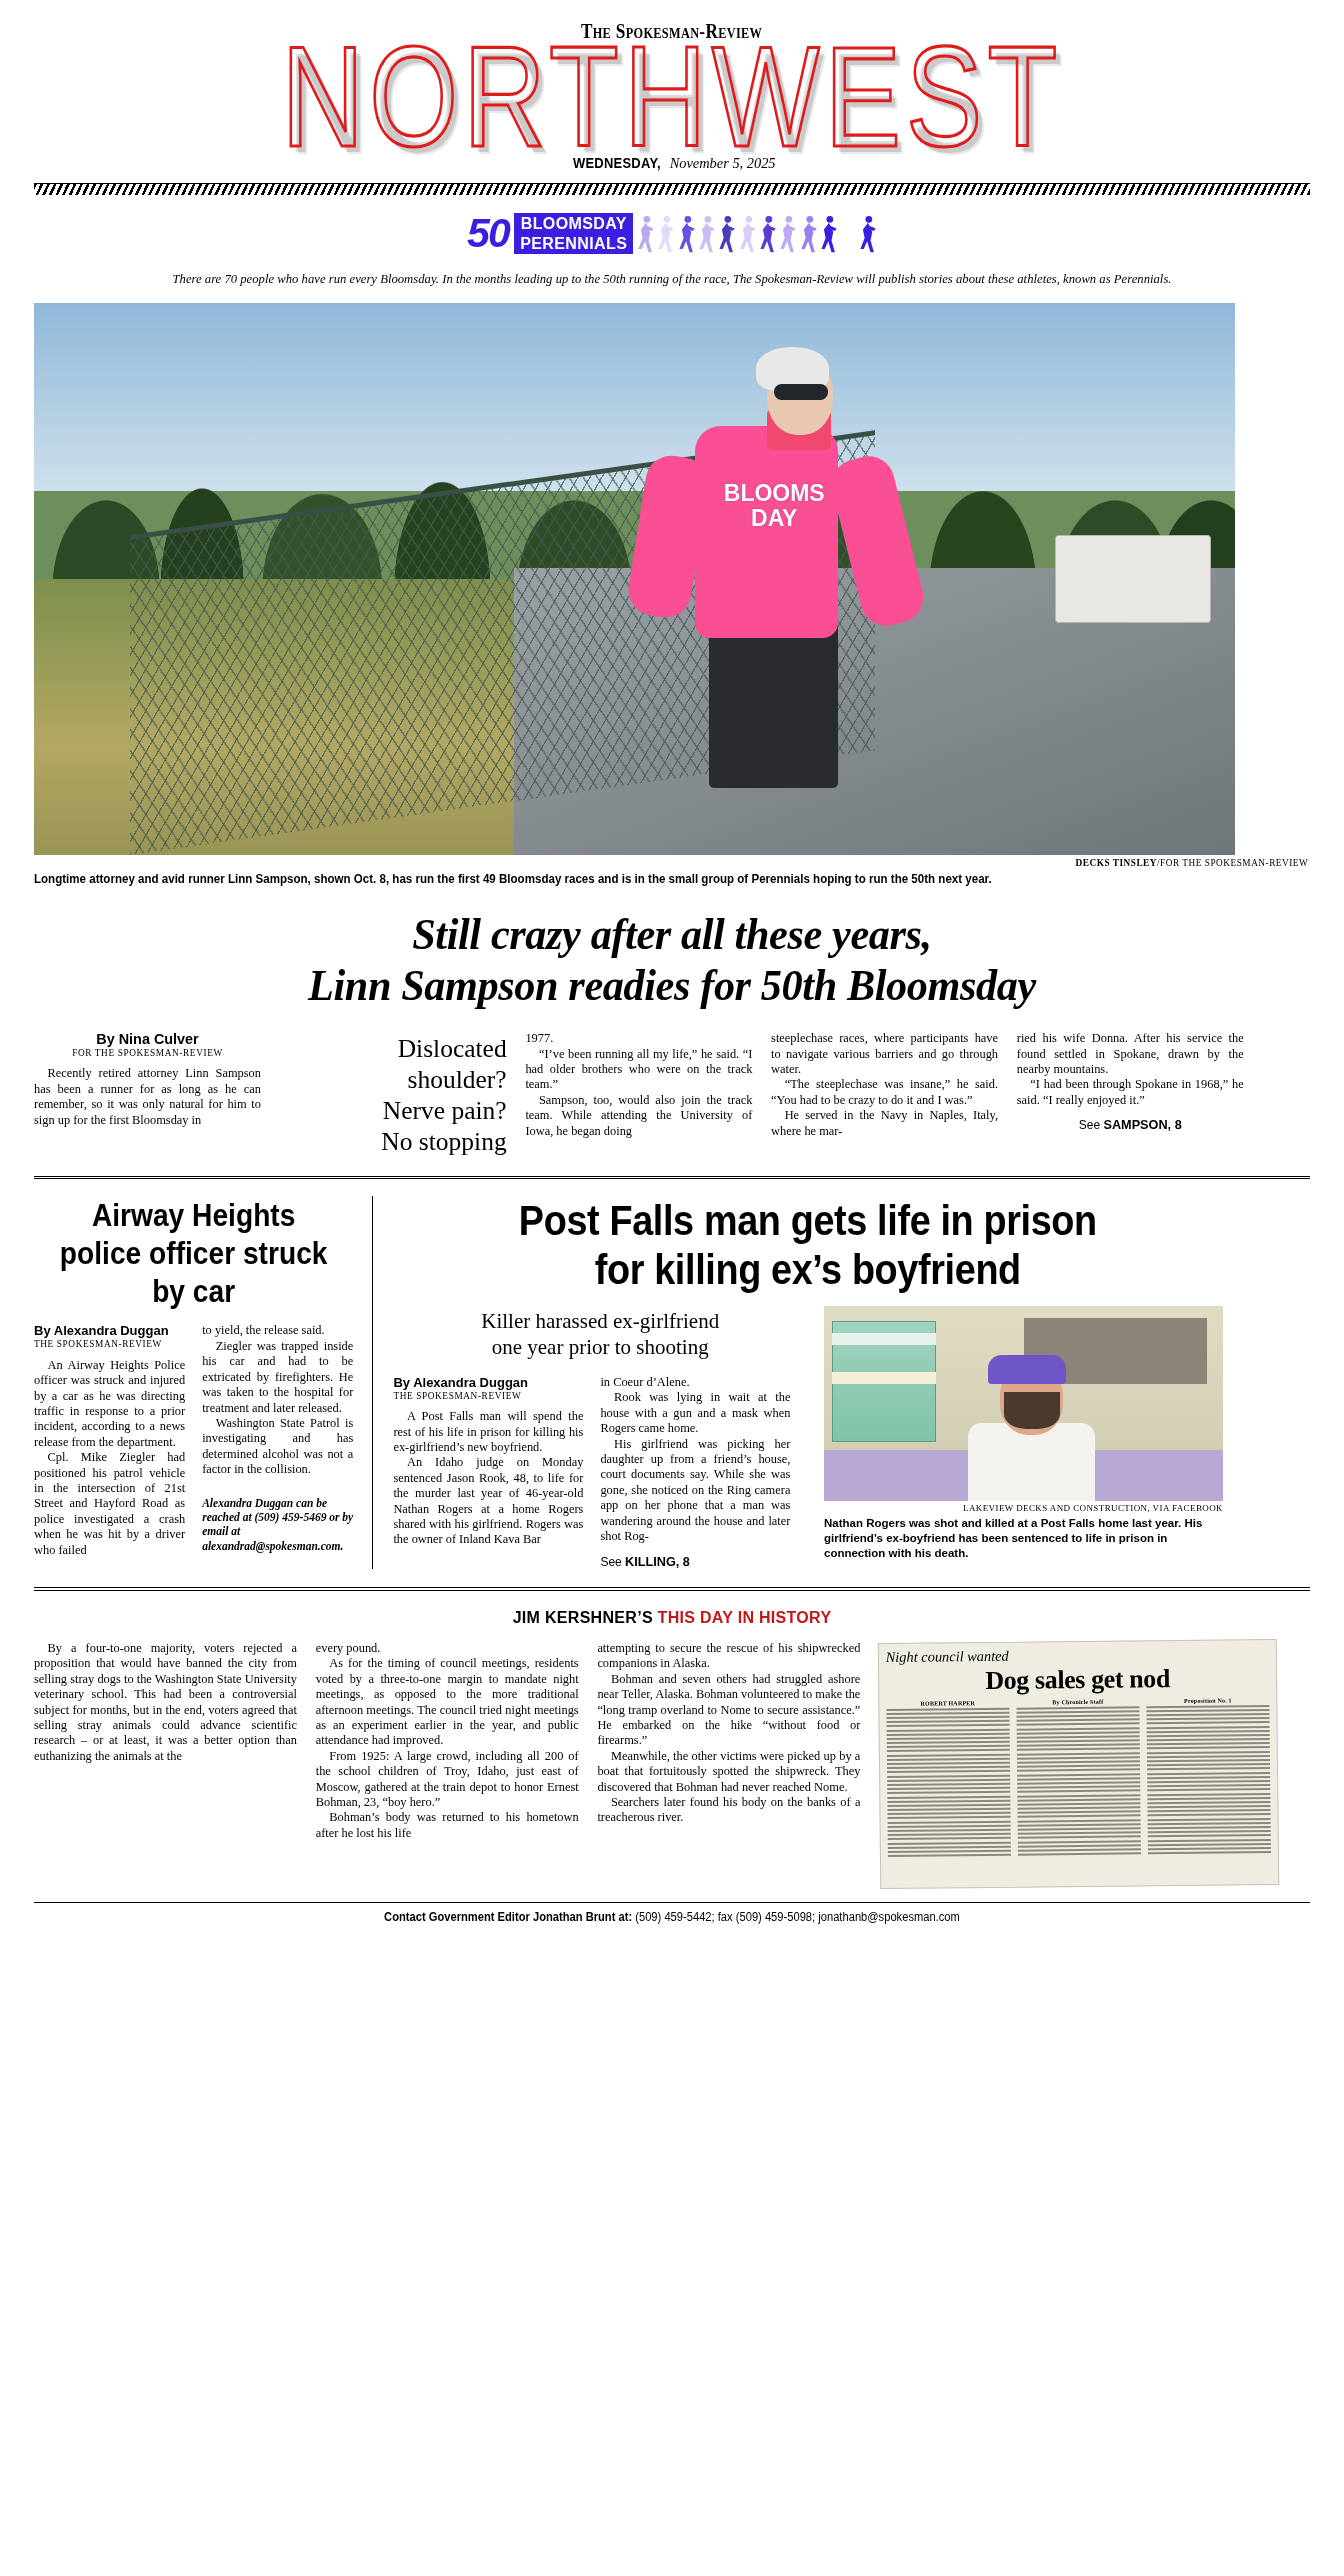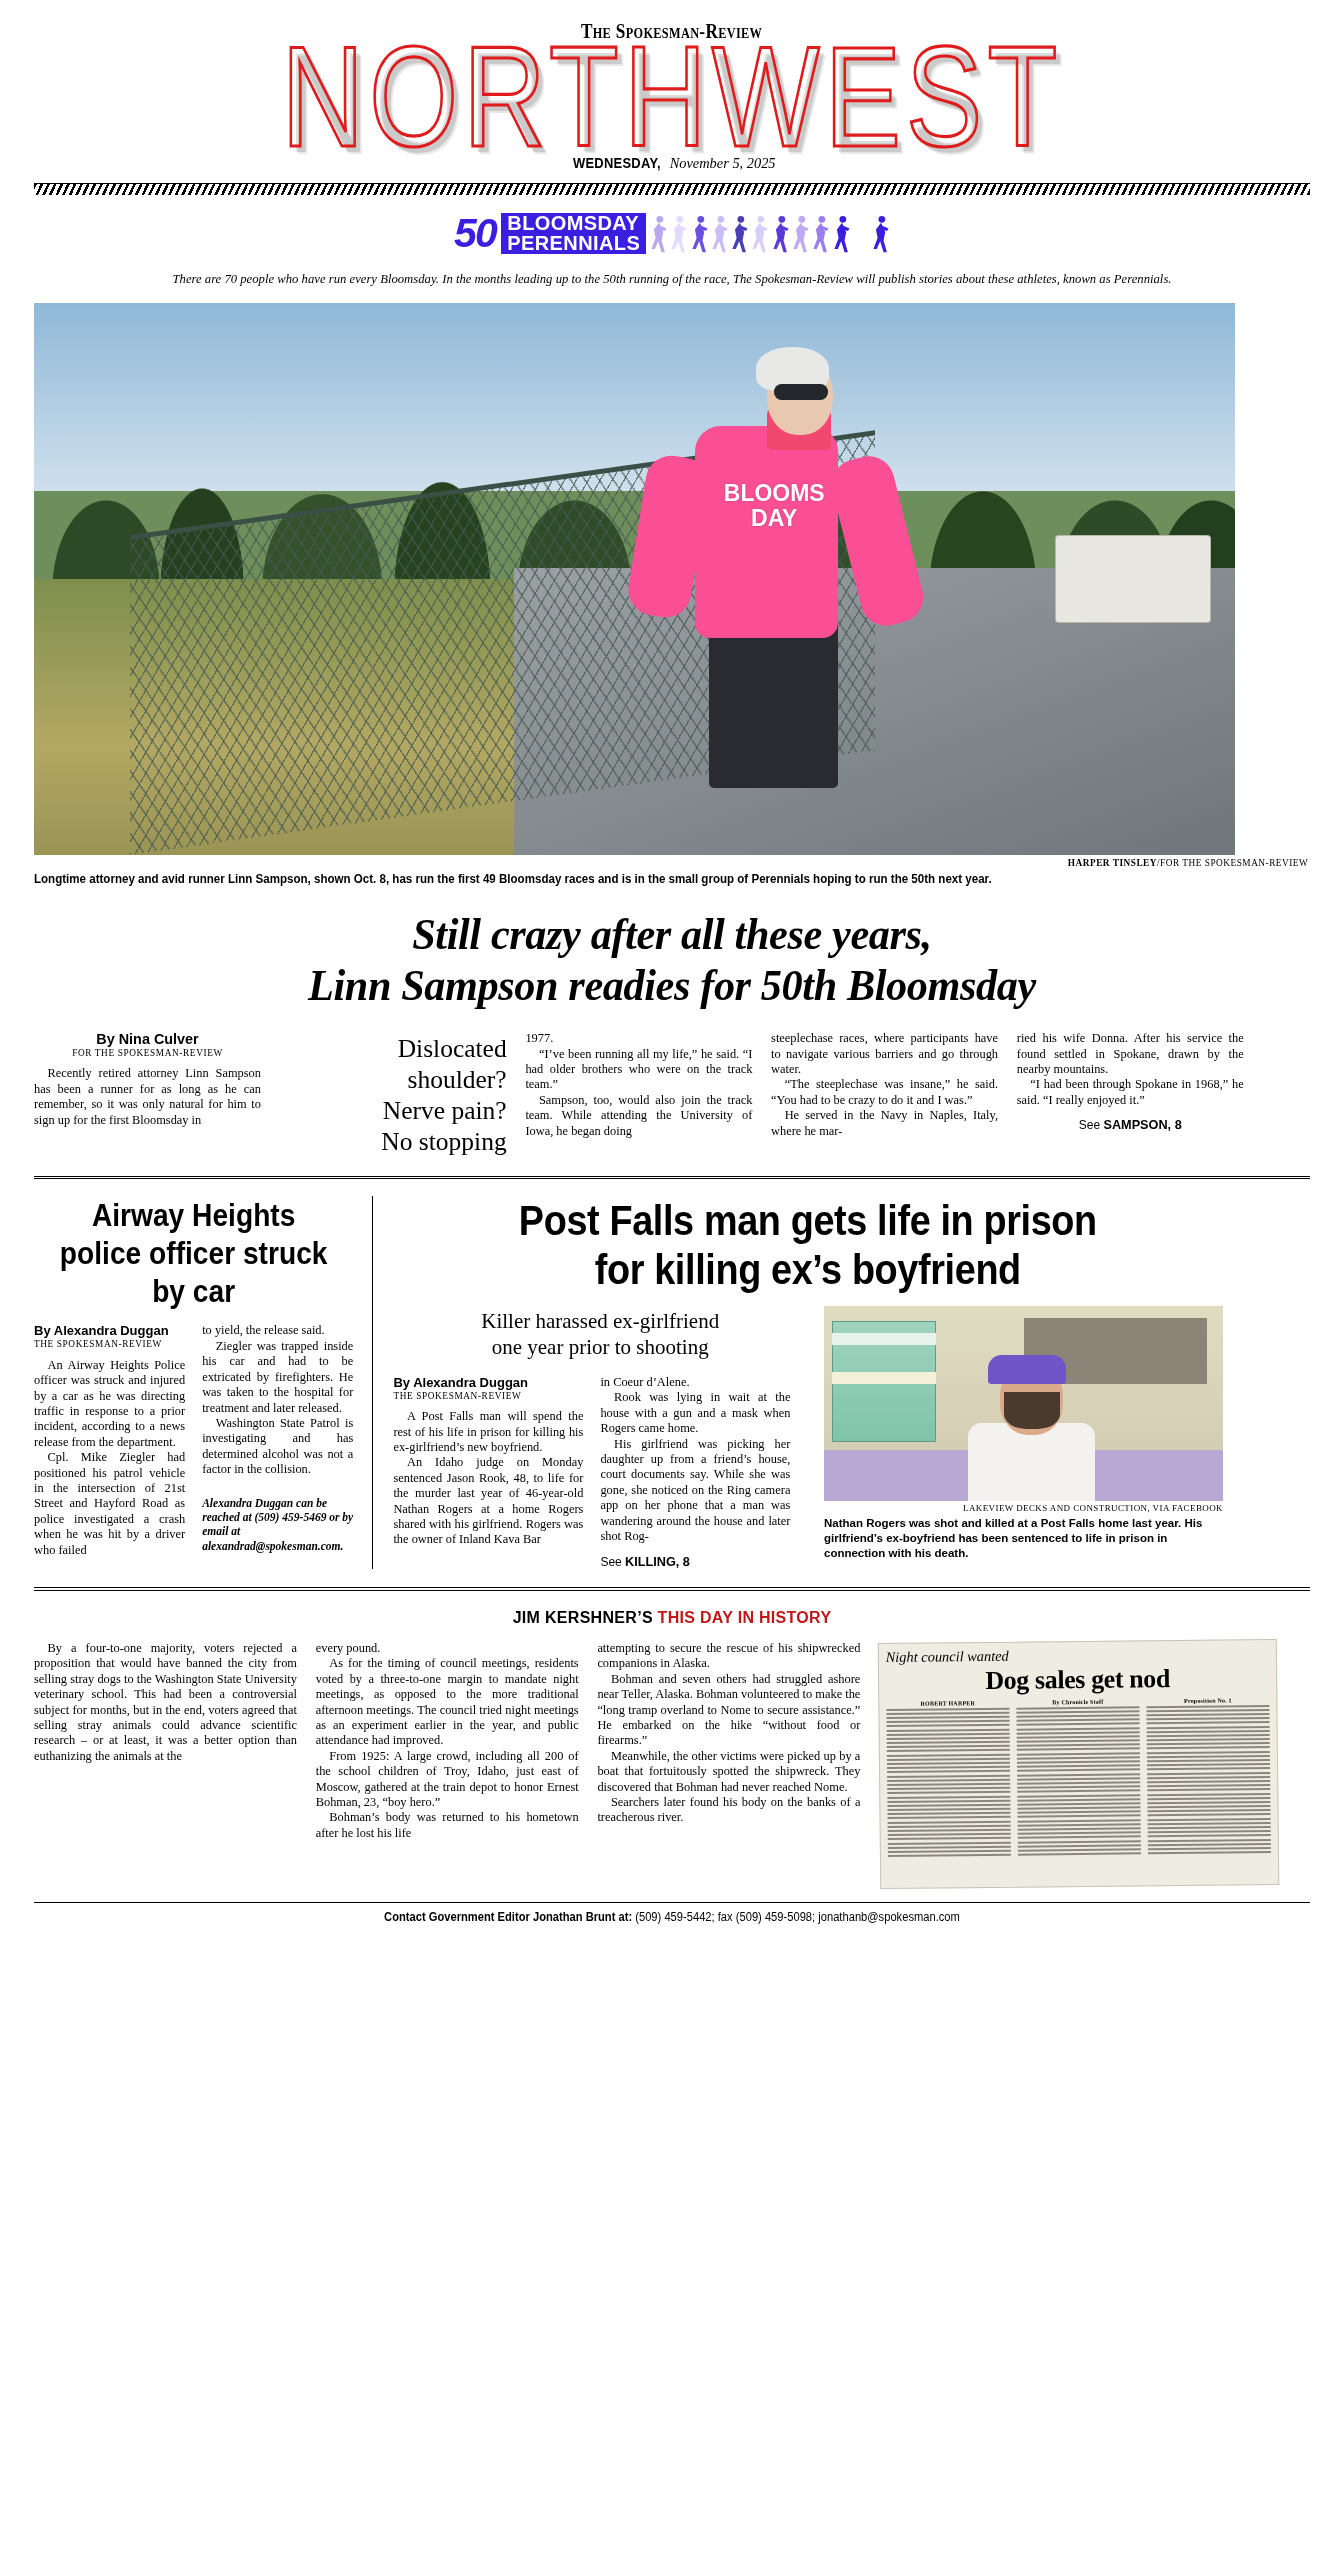--- a/index.html
+++ b/index.html
@@ -72,22 +72,22 @@
   .bloom-logo { display:inline-flex; align-items:stretch; height:41px; }
   .bl-50 {
     font-family:"Liberation Sans", sans-serif;
     font-weight:bold; font-size:41px; line-height:41px;
     color:#3a1fe0; font-style:italic; letter-spacing:-1.7px;
     padding-right:5.1px;
   }
   .bl-box {
     background:#3a1fe0; color:#fff;
     font-family:"Liberation Sans", sans-serif;
-    font-weight:bold; font-size:20px; line-height:19.5px;
-    padding:0.8px 6px 0.8px 6px; text-align:left;
+    font-weight:bold; font-size:16px; line-height:19.5px;
+    padding:0.8px 6px 0.8px 6px; text-align:center;
     letter-spacing:0.4px;
   }
   .runners { display:flex; align-items:flex-end; height:41px; margin-left:1.7px; }
   .runner { width:22px; height:39px; margin-right:-1.7px; }
 
   .bloom-note {
     text-align:center; margin-top:15.3px;
     font-style:italic; font-size:12.7px; line-height:18px;
     font-family:"Liberation Serif", serif;
   }
@@ -432,21 +432,21 @@
         <div class="rf-sleeveR"></div>
         <div class="rf-shirt"></div>
         <div class="rf-logo">BLOOMS DAY</div>
         <div class="rf-neck"></div>
         <div class="rf-head"></div>
         <div class="rf-hair"></div>
         <div class="rf-glass"></div>
       </div>
     </div>
     <div class="photo-credit">
-      <b>HARPER TINSLEY</b><span>/FOR THE SPOKESMAN-REVIEW</span>
+      <b>DECKS TINSLEY</b><span>/FOR THE SPOKESMAN-REVIEW</span>
     </div>
     <div class="photo-cap">Longtime attorney and avid runner Linn Sampson, shown Oct. 8, has run the first 49 Bloomsday races and is in the small group of Perennials hoping to run the 50th next year.</div>
   </div>
 
   <div class="main-hed">
     <div>Still crazy after all these years,</div>
     <div>Linn Sampson readies for 50th Bloomsday</div>
   </div>
 
   <div class="story1">

